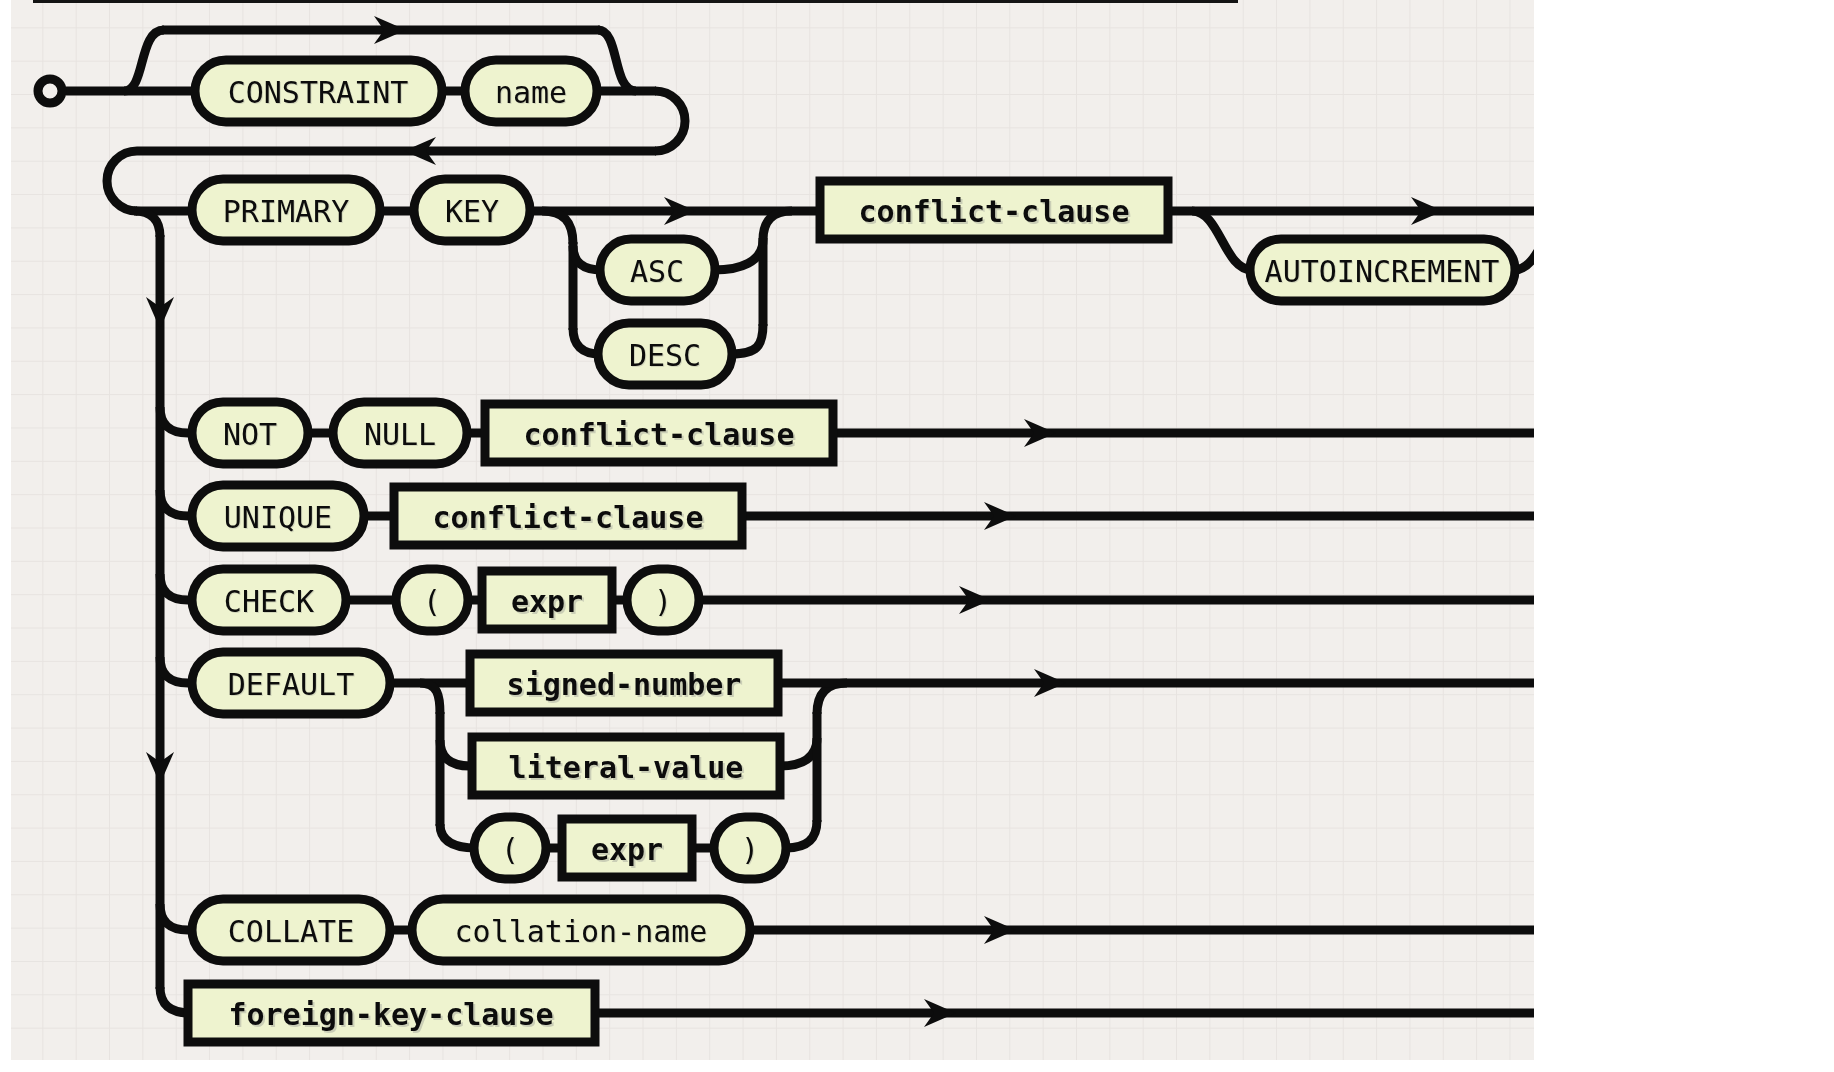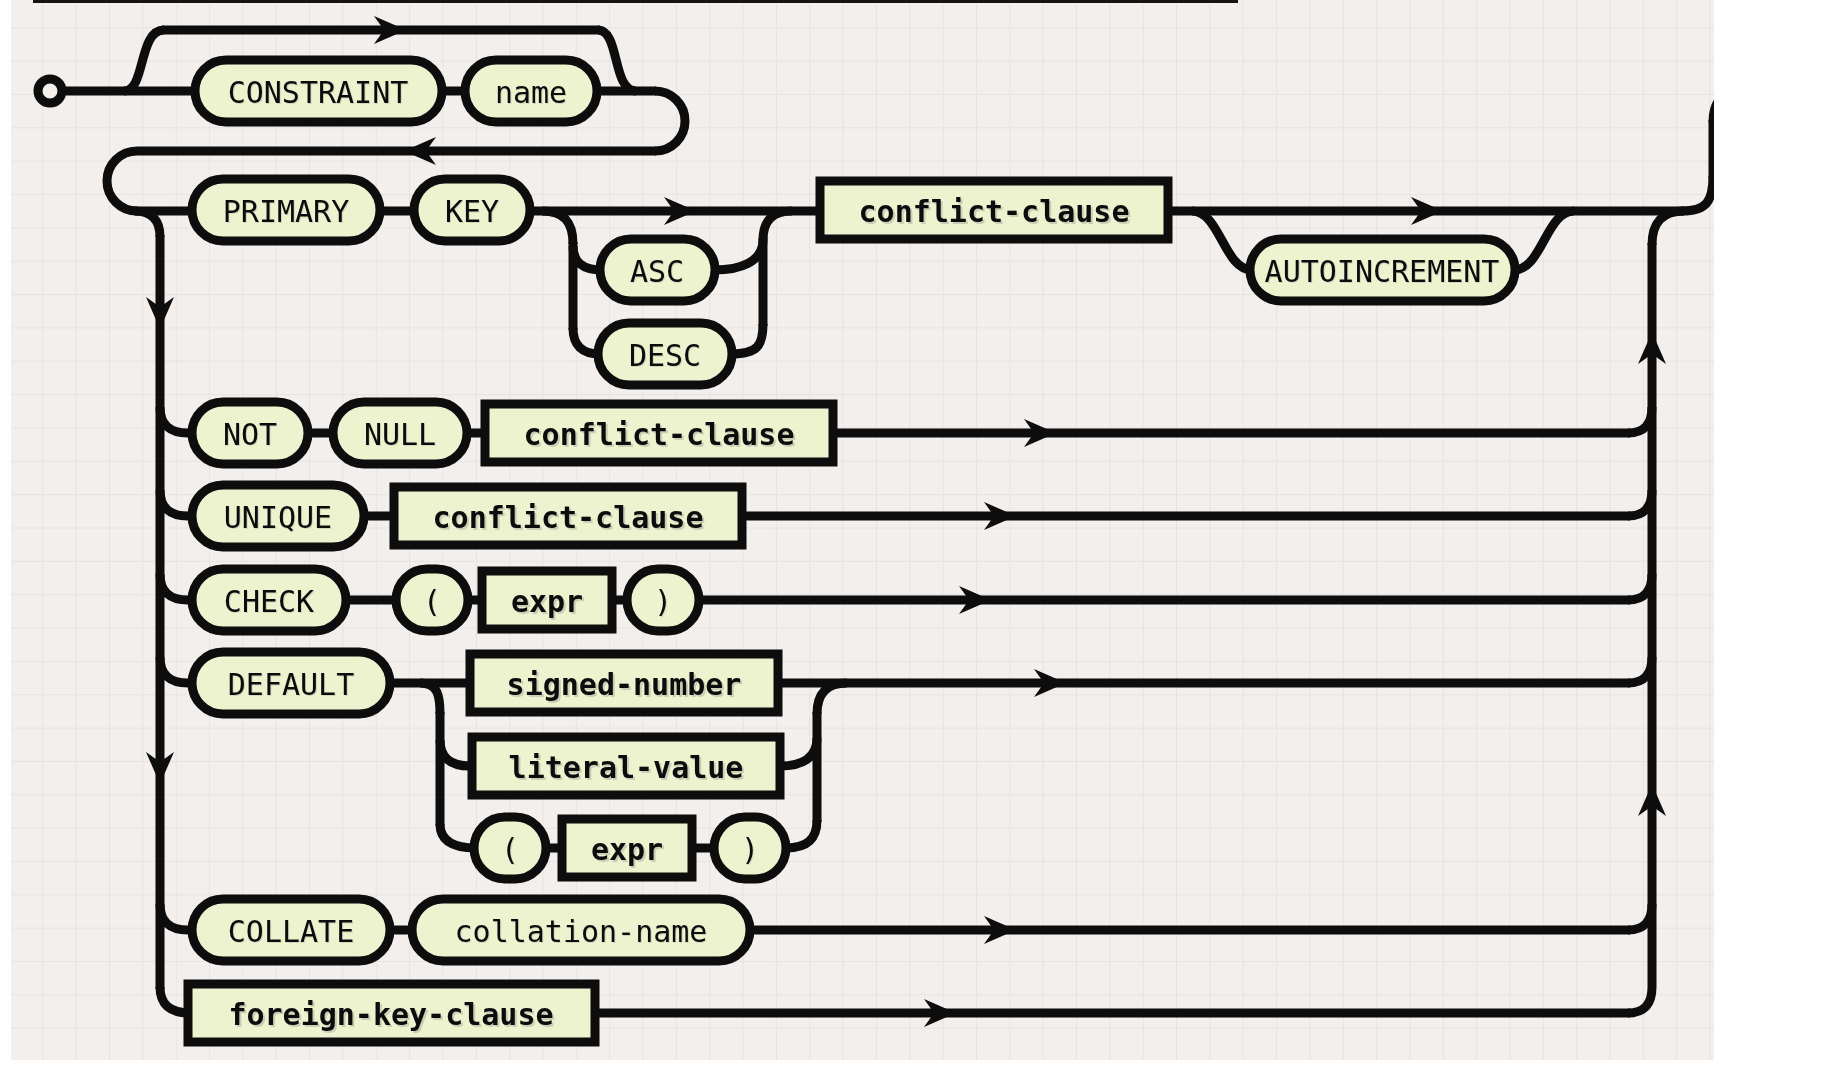--- a/index.html
+++ b/index.html
@@ -3,21 +3,21 @@
 <meta charset="utf-8">
 <style>
   html, body {
     margin: 0;
     padding: 0;
     background: #ffffff;
     font-family: "DejaVu Sans Mono", "Liberation Mono", monospace;
   }
   #stage {
     position: relative;
-    width: 1714px;
+    width: 1534px;
     height: 1072px;
     background: #ffffff;
     overflow: hidden;
   }
   
   #gridbg {
     position: absolute;
     left: 11px;
     top: 0;
     right: 0;

